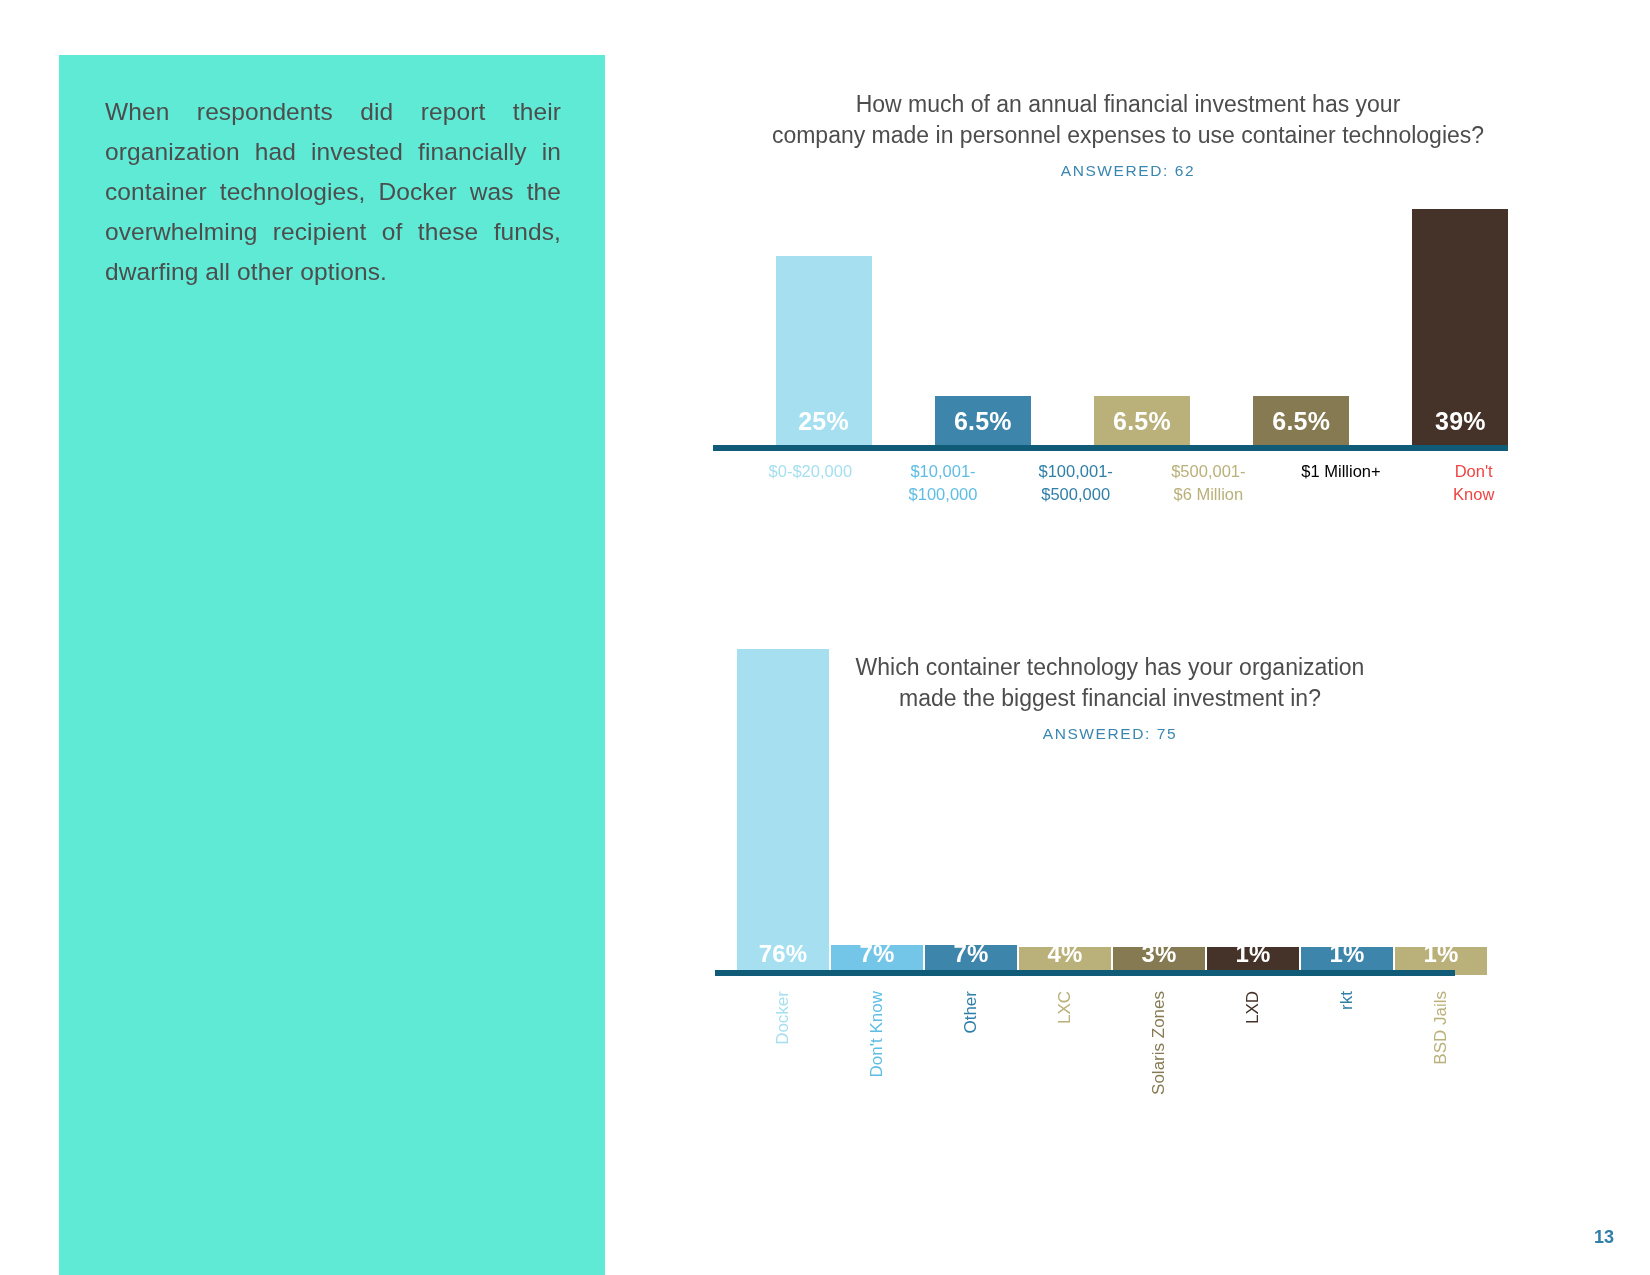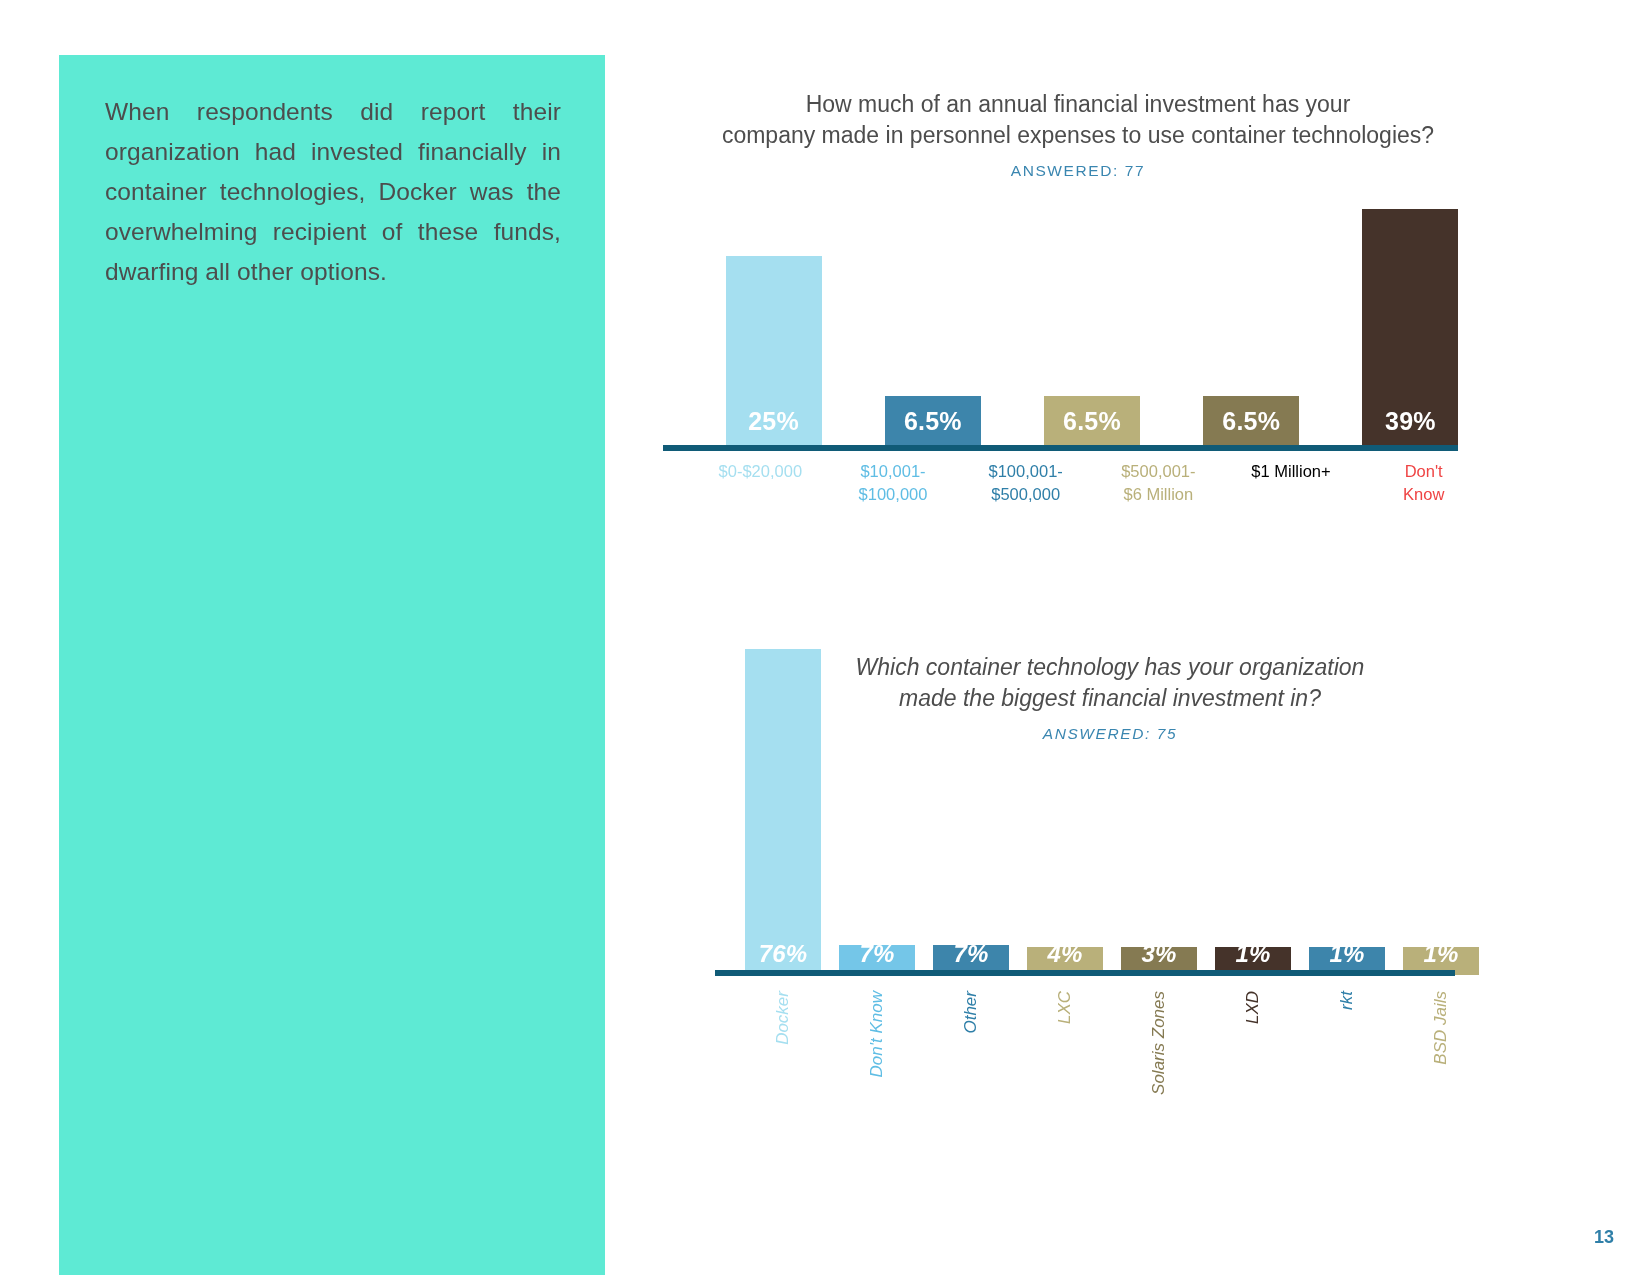--- a/index.html
+++ b/index.html
@@ -35,22 +35,22 @@
     color: #4d4d4d;
     text-align: justify;
     text-justify: inter-word;
     letter-spacing: 0.1px;
   }
 
   
   .chart {
     position: absolute;
   }
-  #chart-1 { left: 658px; top: 85px;  width: 840px; height: 430px; }
-  #chart-2 { left: 690px; top: 630px; width: 840px; height: 480px; font-style: italic; }
+  #chart-1 { left: 708px; top: 85px;  width: 840px; height: 430px; }
+  #chart-2 { left: 690px; top: 630px; width: 840px; height: 480px; }
 
   .chart-title {
     position: absolute;
     left: 0;
     width: 840px;
     text-align: center;
     font-size: 23px;
     line-height: 31px;
     color: #4d4d4d;
     white-space: pre-line;
@@ -109,21 +109,21 @@
   }
   .bar {
     position: relative;
     box-sizing: border-box;
     display: flex;
     align-items: flex-end;
     justify-content: center;
     margin-top: 47px;
   }
   #chart-1 .bar { width: 96px; }
-  #chart-2 .bar { width: 76px; justify-content: center; }
+  #chart-2 .bar { width: 92px; justify-content: center; }
 
   .bar-value {
     font-size: 25px;
     font-weight: bold;
     color: #ffffff;
     padding-bottom: 9px;
     white-space: nowrap;
     letter-spacing: 0.2px;
   }
   #chart-2 .bar-value { font-size: 24px; padding-bottom: 7px; }
@@ -185,21 +185,21 @@
 </head>
 <body>
 
 <div class="callout">
   <div class="callout-text">When respondents did report their organization had invested financially in container technologies, Docker was the overwhelming recipient of these funds, dwarfing all other options.</div>
 </div>
 
 <div class="chart" id="chart-1">
   <div class="chart-title">How much of an annual financial investment has your
 company made in personnel expenses to use container technologies?</div>
-  <div class="chart-answered">ANSWERED: 77</div>
+  <div class="chart-answered">ANSWERED: 62</div>
 
   <div class="plot" id="plot-1">
     <div class="bars" id="bars-1">
         <div class="bar-slot">
           <div class="bar" style="background: rgb(165, 223, 240); height: 188.889px;">
             <div class="bar-value">25%</div>
           </div>
         </div>
         <div class="bar-slot">
           <div class="bar" style="background: rgb(61, 133, 171); height: 49.1111px;">

